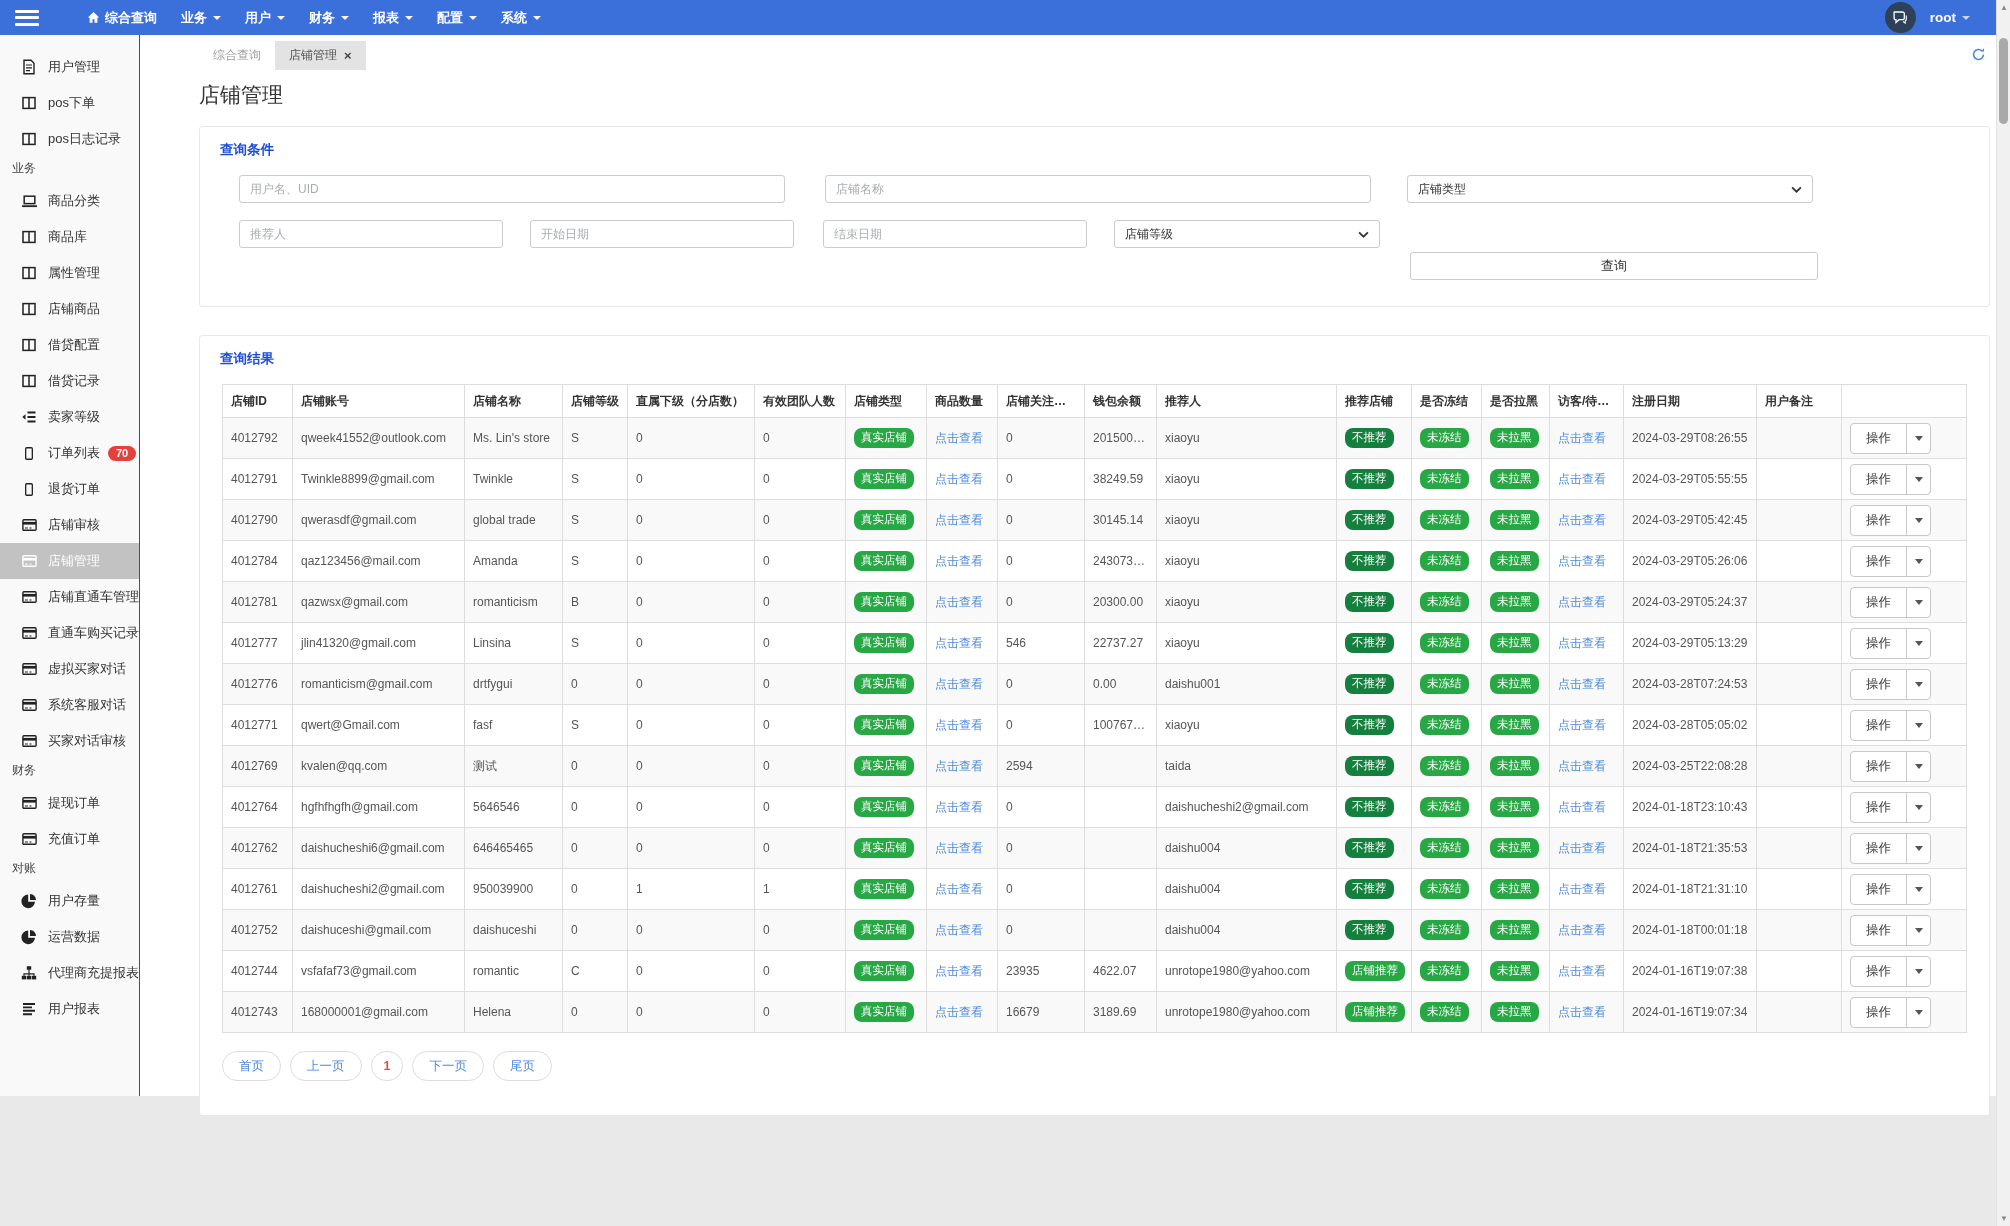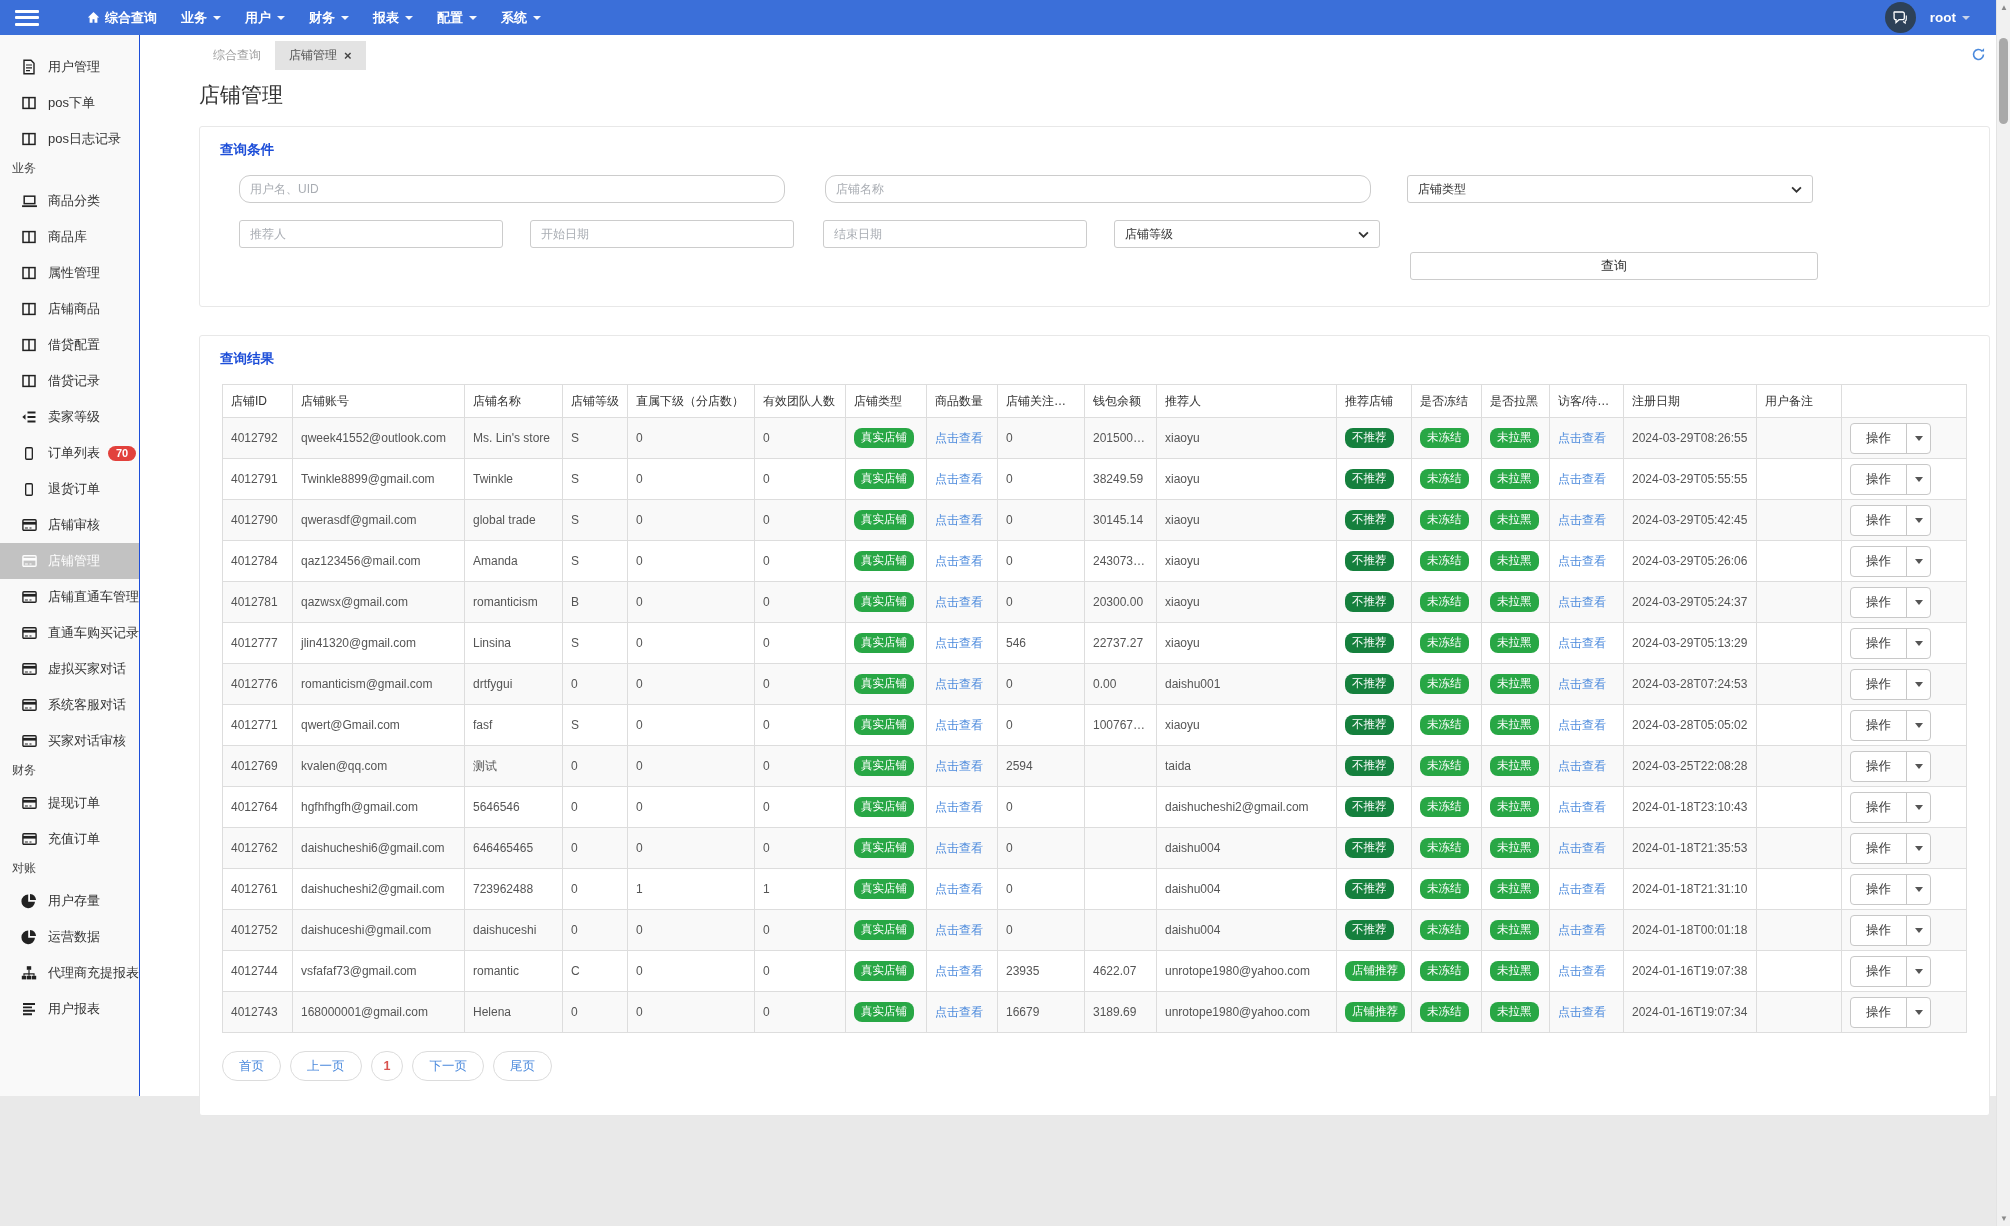--- a/index.html
+++ b/index.html
@@ -47,27 +47,27 @@
   .page-title{font-size:21px;font-weight:500;color:#333;margin:12px 0 17px 0;}
   .panel{border:1px solid #e8e8e8;border-radius:3px;background:#fff;box-sizing:border-box;}
   .search-panel{padding:12px 0 26px 0;margin-bottom:28px;}
   .panel-title{font-size:13.5px;font-weight:bold;color:#1d4ed8;margin:2px 0 16px 20px;}
   .form-row{display:flex;margin-left:39px;margin-bottom:17px;}
   .form-row:last-child{margin-bottom:0;}
   .inp{height:28px;border:1px solid #ccc;border-radius:3px;padding:0 10px;font-size:12px;color:#555;box-sizing:border-box;background:#fff;outline:none;font-family:inherit;}
   .inp::placeholder{color:#a9adb3;}
   .sel{height:28px;border:1px solid #ccc;border-radius:3px;display:flex;align-items:center;justify-content:space-between;padding:0 10px;font-size:12px;color:#333;box-sizing:border-box;background:#fff;cursor:pointer;}
   .btn-query{height:28px;border:1px solid #ccc;border-radius:3px;background:#fff;font-size:13px;color:#333;cursor:pointer;font-family:inherit;margin-top:32px;}
-  .w546{width:546px;border-radius:11px;} .w406{width:406px;} .w264{width:264px;} .w266{width:266px;} .w408{width:408px;}
+  .w546{width:546px;} .w406{width:406px;} .w264{width:264px;} .w266{width:266px;} .w408{width:408px;}
   .mr40{margin-right:40px;} .mr36{margin-right:36px;} .mr27{margin-right:27px;} .mr29{margin-right:29px;} .mr30{margin-right:30px;}
   .results-panel{padding:12px 0 34px 0;}
   .table-wrap{margin:0 22px;}
   table{border-collapse:collapse;width:100%;table-layout:fixed;}
   th,td{border:1px solid #ddd;font-size:12px;padding:4px 8px;box-sizing:border-box;overflow:hidden;white-space:nowrap;text-overflow:ellipsis;}
-  thead th{height:33px;color:#333;font-weight:normal;text-align:left;background:#fff;}
+  thead th{height:33px;color:#333;font-weight:bold;text-align:left;background:#fff;}
   tbody td{height:41px;color:#555;}
   tbody tr:nth-child(odd){background:#f9f9f9;}
   .badge{display:inline-block;padding:3px 7px;border-radius:8px;color:#fff;font-size:11.5px;line-height:1.2;}
   .badge.green{background:#28a745;}
   .badge.red{background:#15803d;}
   .tlink{color:#4a89dc;font-size:12px;cursor:pointer;text-decoration:none;}
   .action-btn{display:inline-flex;height:29px;border:1px solid #c8c8c8;border-radius:4px;background:#fff;overflow:hidden;}
   .act-main{display:flex;align-items:center;padding:0 15px;font-size:12.5px;color:#333;cursor:pointer;}
   .act-caret{display:flex;align-items:center;justify-content:center;width:23px;border-left:1px solid #c8c8c8;cursor:pointer;}
   .tri{width:0;height:0;border-left:4px solid transparent;border-right:4px solid transparent;border-top:5px solid #555;}
@@ -744,21 +744,21 @@
                 <td><div class="action-btn">
                     <span class="act-main">操作</span>
                     <span class="act-caret">
                       <i class="tri"></i>
                     </span>
                   </div></td>
               </tr>
               <tr>
                 <td>4012761</td>
                 <td>daishucheshi2@gmail.com</td>
-                <td>723962488</td>
+                <td>950039900</td>
                 <td>0</td>
                 <td>1</td>
                 <td>1</td>
                 <td><span class="badge green">真实店铺</span></td>
                 <td><a class="tlink">点击查看</a></td>
                 <td>0</td>
                 <td></td>
                 <td>daishu004</td>
                 <td><span class="badge red">不推荐</span></td>
                 <td><span class="badge green">未冻结</span></td>

